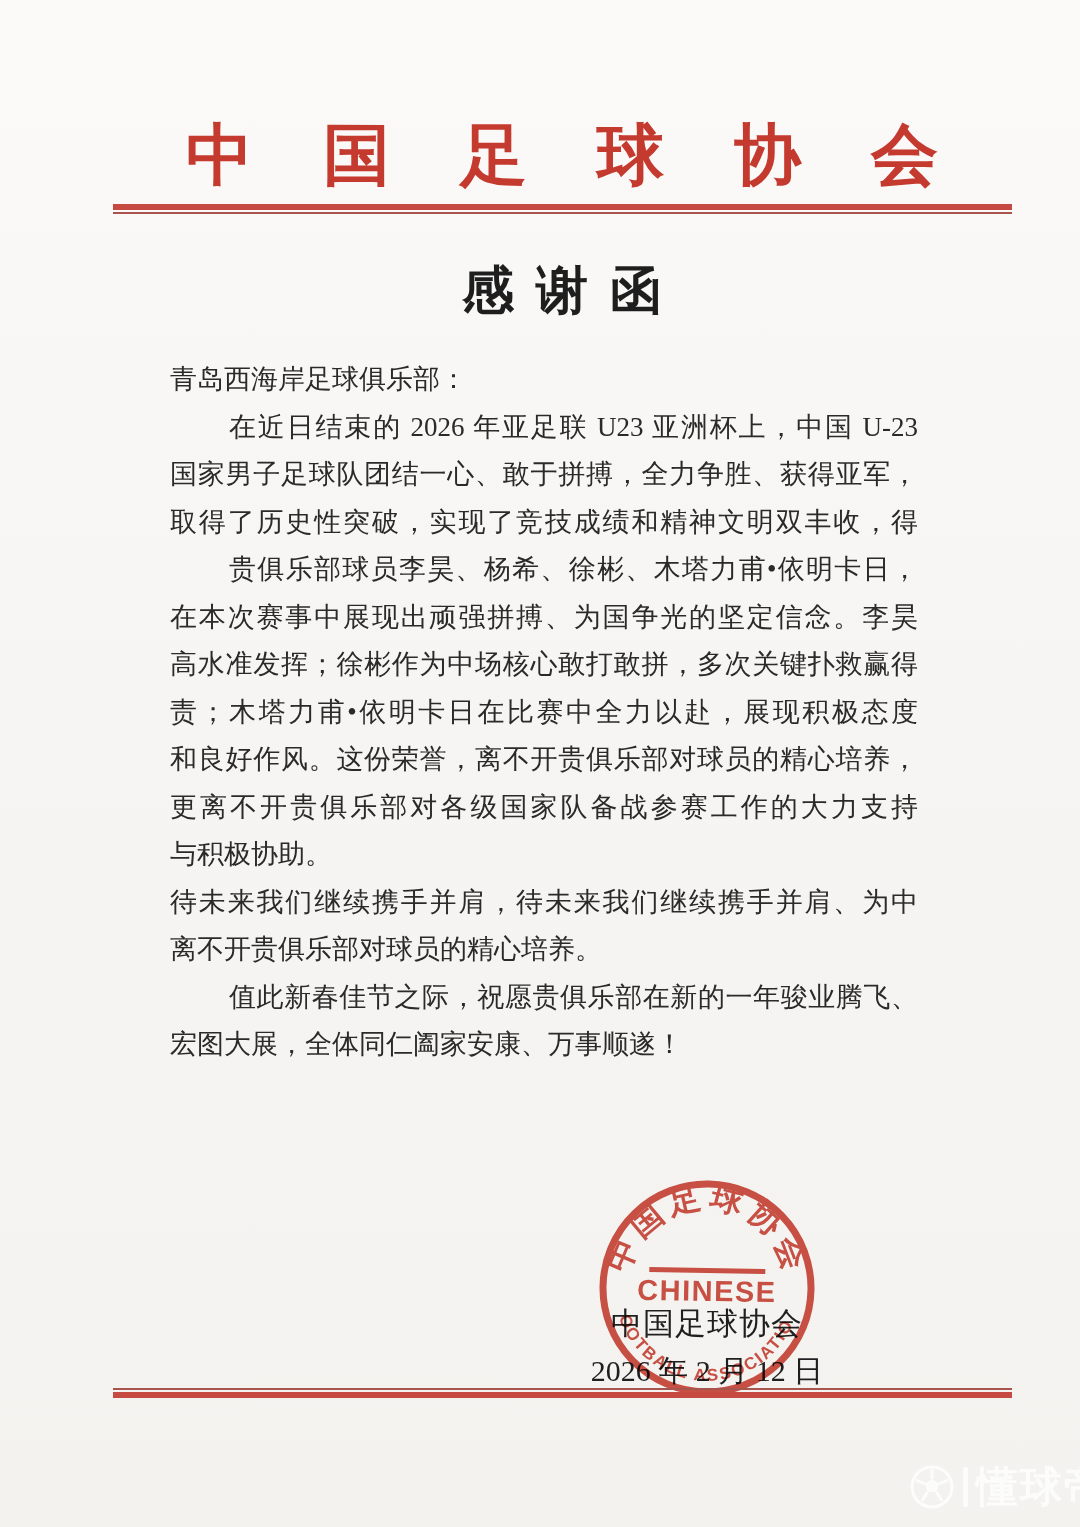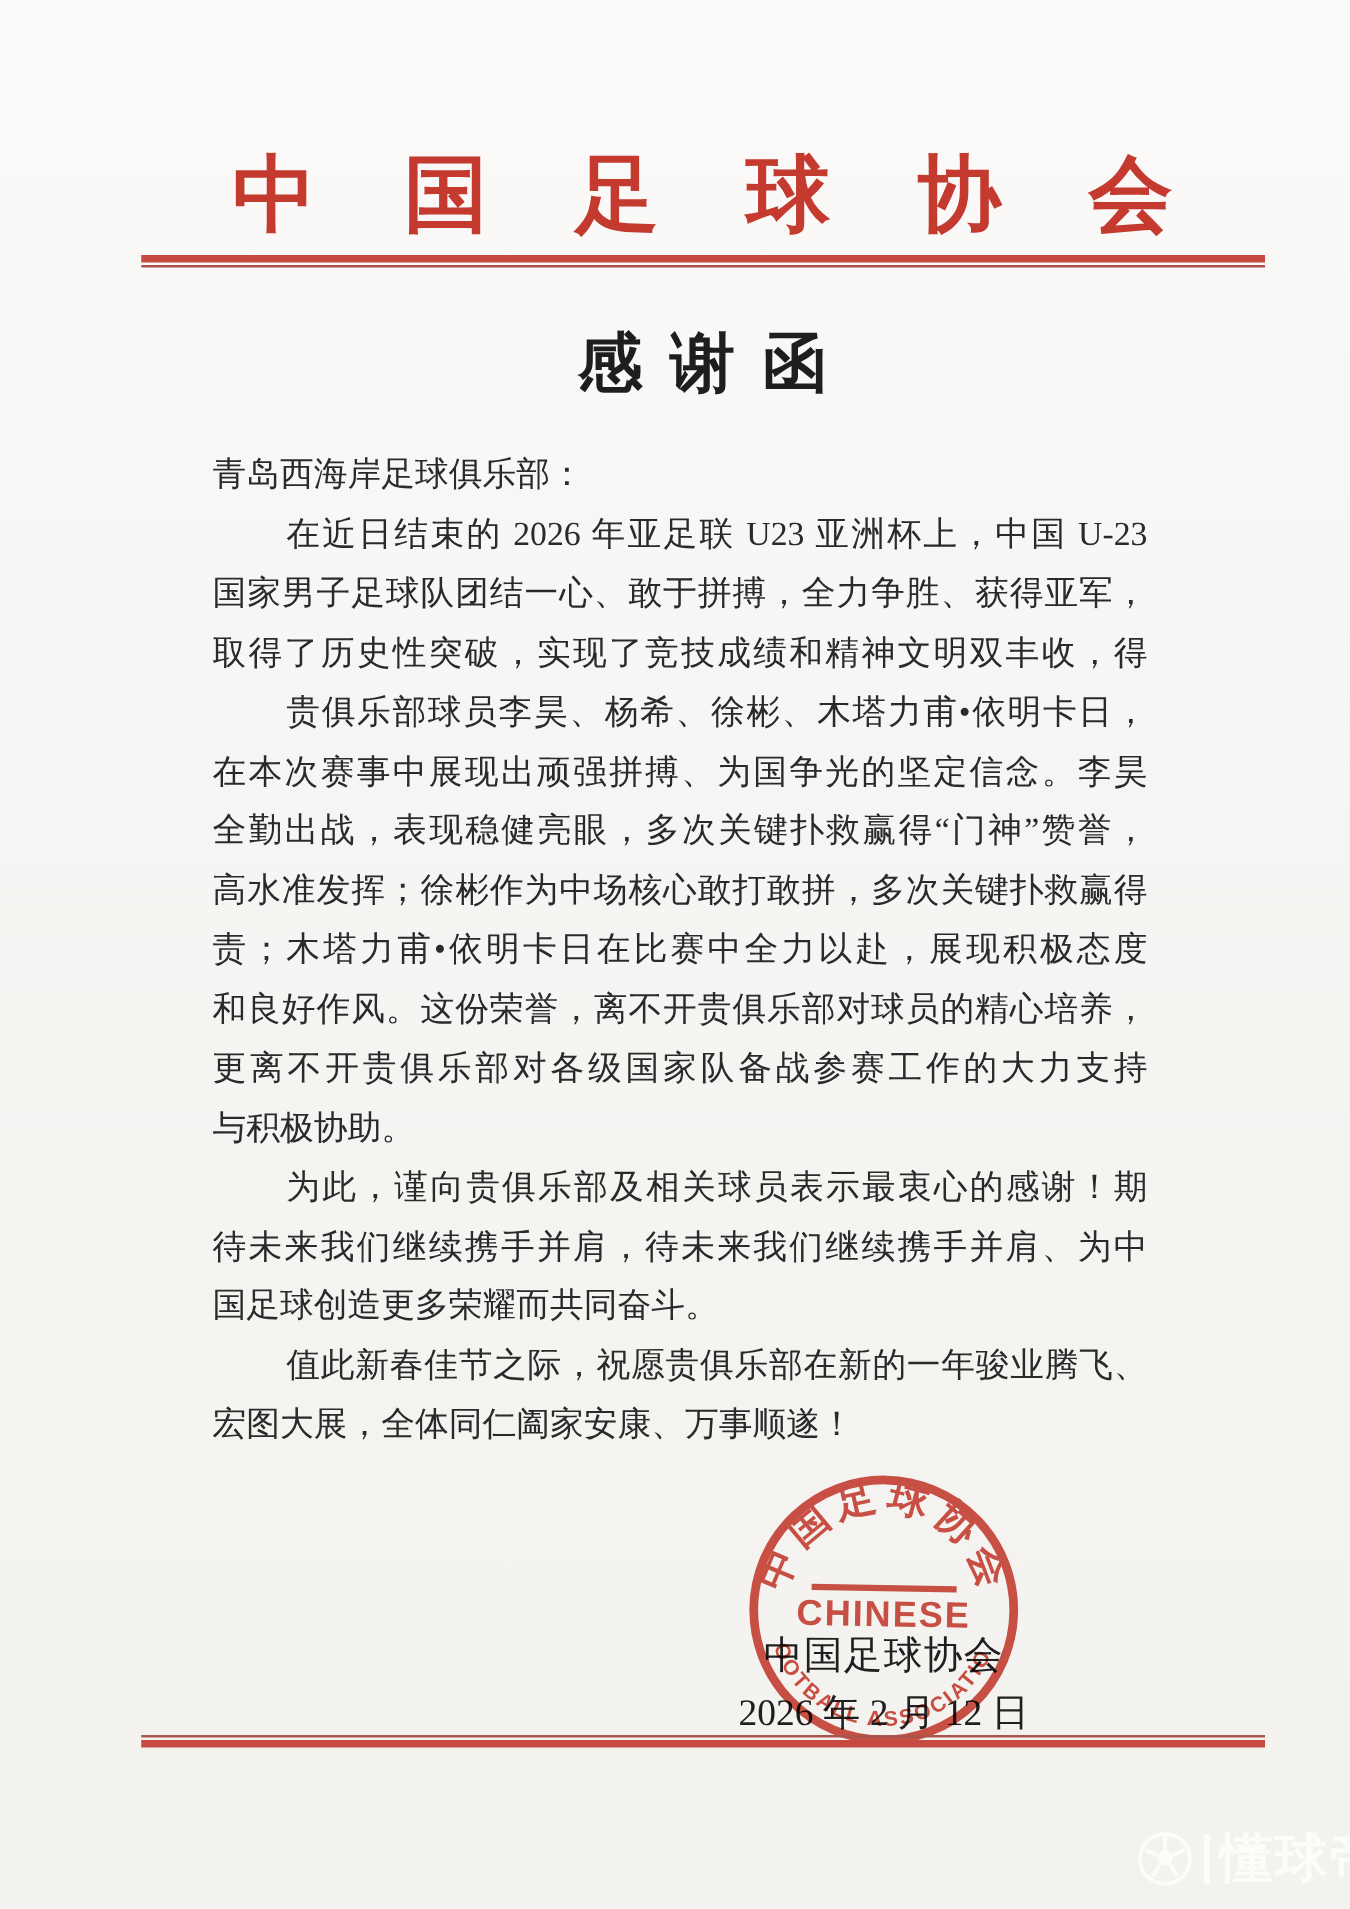--- a/index.html
+++ b/index.html
@@ -80,29 +80,27 @@
 
   <div class="doc-title">感谢函</div>
 
   <div class="body-text">
     <div class="ln">青岛西海岸足球俱乐部：</div>
     <div class="ln i j">在近日结束的 2026 年亚足联 U23 亚洲杯上，中国 U-23</div>
     <div class="ln j">国家男子足球队团结一心、敢于拼搏，全力争胜、获得亚军，</div>
     <div class="ln j">取得了历史性突破，实现了竞技成绩和精神文明双丰收，得</div>
     <div class="ln i j">贵俱乐部球员李昊、杨希、徐彬、木塔力甫•依明卡日，</div>
     <div class="ln j">在本次赛事中展现出顽强拼搏、为国争光的坚定信念。李昊</div>
-    <div class="ln j">全勤出战，表现稳健亮眼，多次关键扑救赢得“门神”赞誉，</div>
     <div class="ln j">高水准发挥；徐彬作为中场核心敢打敢拼，多次关键扑救赢得</div>
     <div class="ln j">责；木塔力甫•依明卡日在比赛中全力以赴，展现积极态度</div>
     <div class="ln j">和良好作风。这份荣誉，离不开贵俱乐部对球员的精心培养，</div>
     <div class="ln j">更离不开贵俱乐部对各级国家队备战参赛工作的大力支持</div>
     <div class="ln">与积极协助。</div>
-    <div class="ln i j">为此，谨向贵俱乐部及相关球员表示最衷心的感谢！期</div>
     <div class="ln j">待未来我们继续携手并肩，待未来我们继续携手并肩、为中</div>
-    <div class="ln">国足球创造更多荣耀而共同奋斗。</div>
+    <div class="ln">离不开贵俱乐部对球员的精心培养。</div>
     <div class="ln i j">值此新春佳节之际，祝愿贵俱乐部在新的一年骏业腾飞、</div>
     <div class="ln">宏图大展，全体同仁阖家安康、万事顺遂！</div>
   </div>
 
   <div class="sign-block">
     <div class="signature">中国足球协会</div>
     <div class="date-line">2026 年 2 月 12 日</div>
   </div>
 
   <svg class="seal" viewBox="0 0 240 240">

